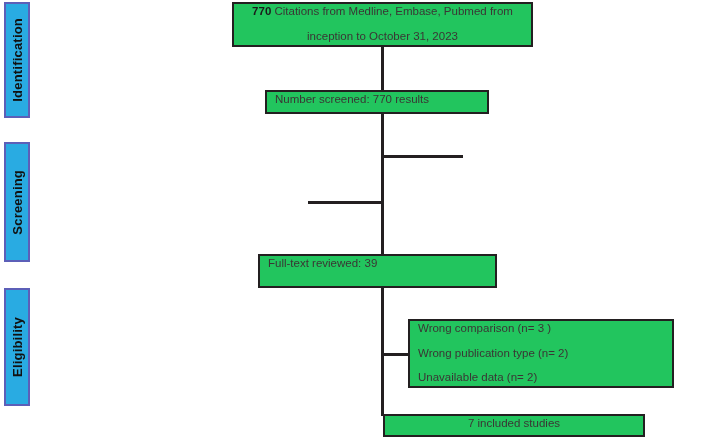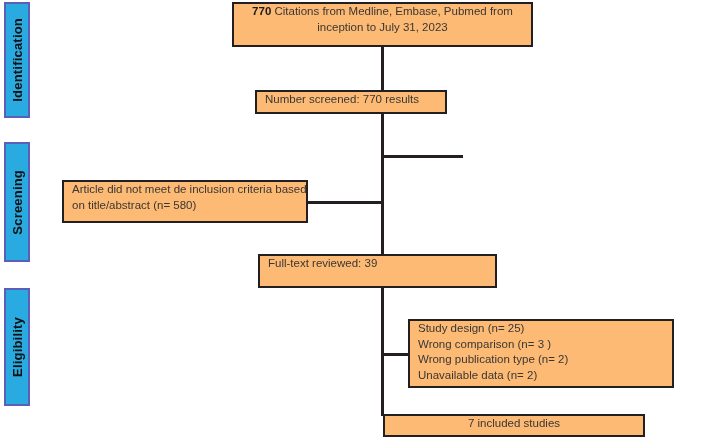--- a/index.html
+++ b/index.html
@@ -30,26 +30,26 @@
     transform: rotate(180deg);
     font-size: 13px;
     font-weight: bold;
     color: #111111;
     letter-spacing: 0.2px;
     white-space: nowrap;
   }
   
   .flow-box {
     position: absolute;
-    background: #fdba74;
+    background: #22c55e;
     border: 2px solid #231f20;
     box-sizing: border-box;
     display: flex;
     flex-direction: column;
-    justify-content: flex-start;
+    justify-content: space-between;
     font-size: 11.5px;
     color: #3a3634;
     line-height: 1.35;
     z-index: 3;
   }
   .flow-box .line { display: block; white-space: pre; }
   .pad-left { padding-left: 8px; text-align: left; }
   .center-txt { text-align: center; padding: 0 6px; }
   .strong { font-weight: bold; color: #1a1a1a; }
   
@@ -85,39 +85,34 @@
   <div class="conn hline" style="left:381px; top:155px; width:82px;"></div>
 
   <div class="conn hline" style="left:308px; top:201px; width:76px;"></div>
 
   <div class="conn vline" style="left:381px; top:279px; height:137px;"></div>
 
   <div class="conn hline" style="left:381px; top:353px; width:28px;"></div>
 
   <div class="flow-box center-txt" style="left:232px; top:2px; width:301px; height:45px;">
     <span class="line"><b class="strong">770</b><span> Citations from Medline, Embase, Pubmed from</span></span>
-    <span class="line">inception to July 31, 2023</span>
+    <span class="line">inception to October 31, 2023</span>
   </div>
 
-  <div class="flow-box pad-left" style="left:255px; top:90px; width:192px; height:24px;">
+  <div class="flow-box pad-left" style="left:265px; top:90px; width:224px; height:24px;">
     <span class="line">Number screened: 770 results</span>
   </div>
 
 
-  <div class="flow-box pad-left" style="left:62px; top:180px; width:246px; height:43px;">
-    <span class="line">Article did not meet de inclusion criteria based</span>
-    <span class="line">on title/abstract (n= 580)</span>
-  </div>
 
   <div class="flow-box pad-left" style="left:258px; top:254px; width:239px; height:34px;">
     <span class="line">Full-text reviewed: 39</span>
   </div>
 
   <div class="flow-box pad-left" style="left:408px; top:319px; width:266px; height:69px;">
-    <span class="line">Study design (n= 25)</span>
     <span class="line">Wrong comparison (n= 3 )</span>
     <span class="line">Wrong publication type (n= 2)</span>
     <span class="line">Unavailable data (n= 2)</span>
   </div>
 
   <div class="flow-box center-txt" style="left:383px; top:414px; width:262px; height:23px;">
     <span class="line">7 included studies</span>
   </div>
 
 </div>

